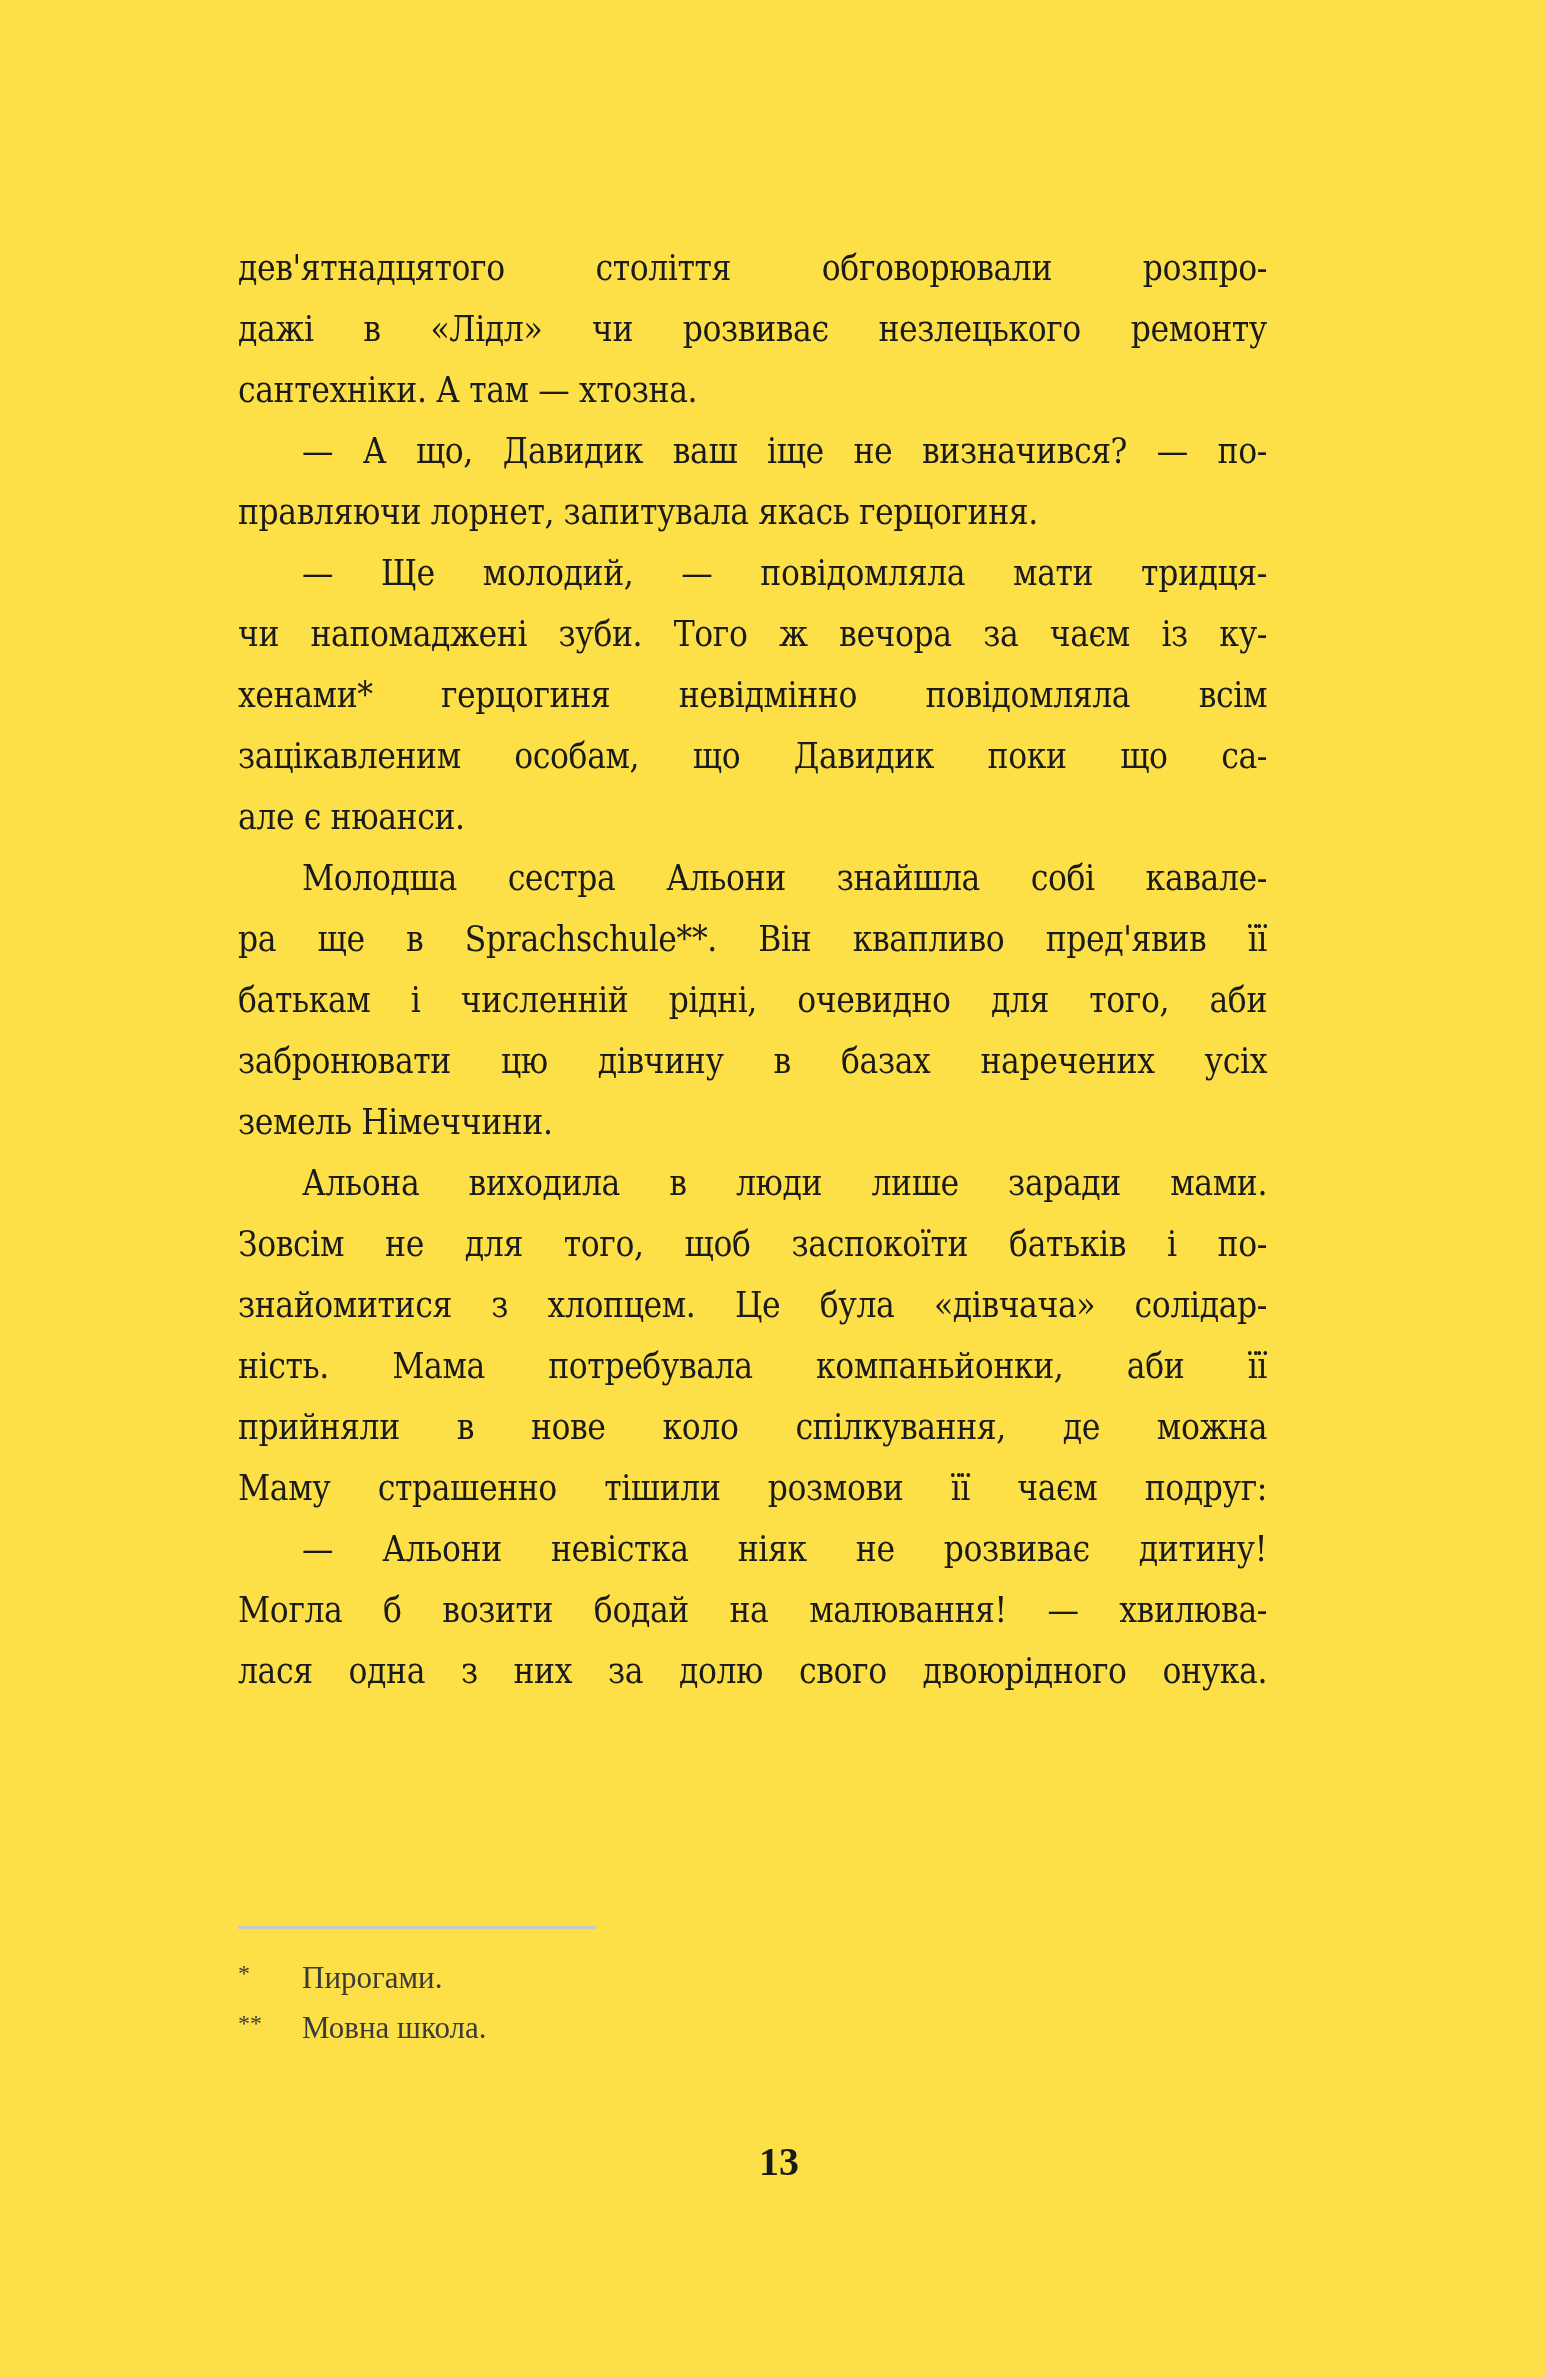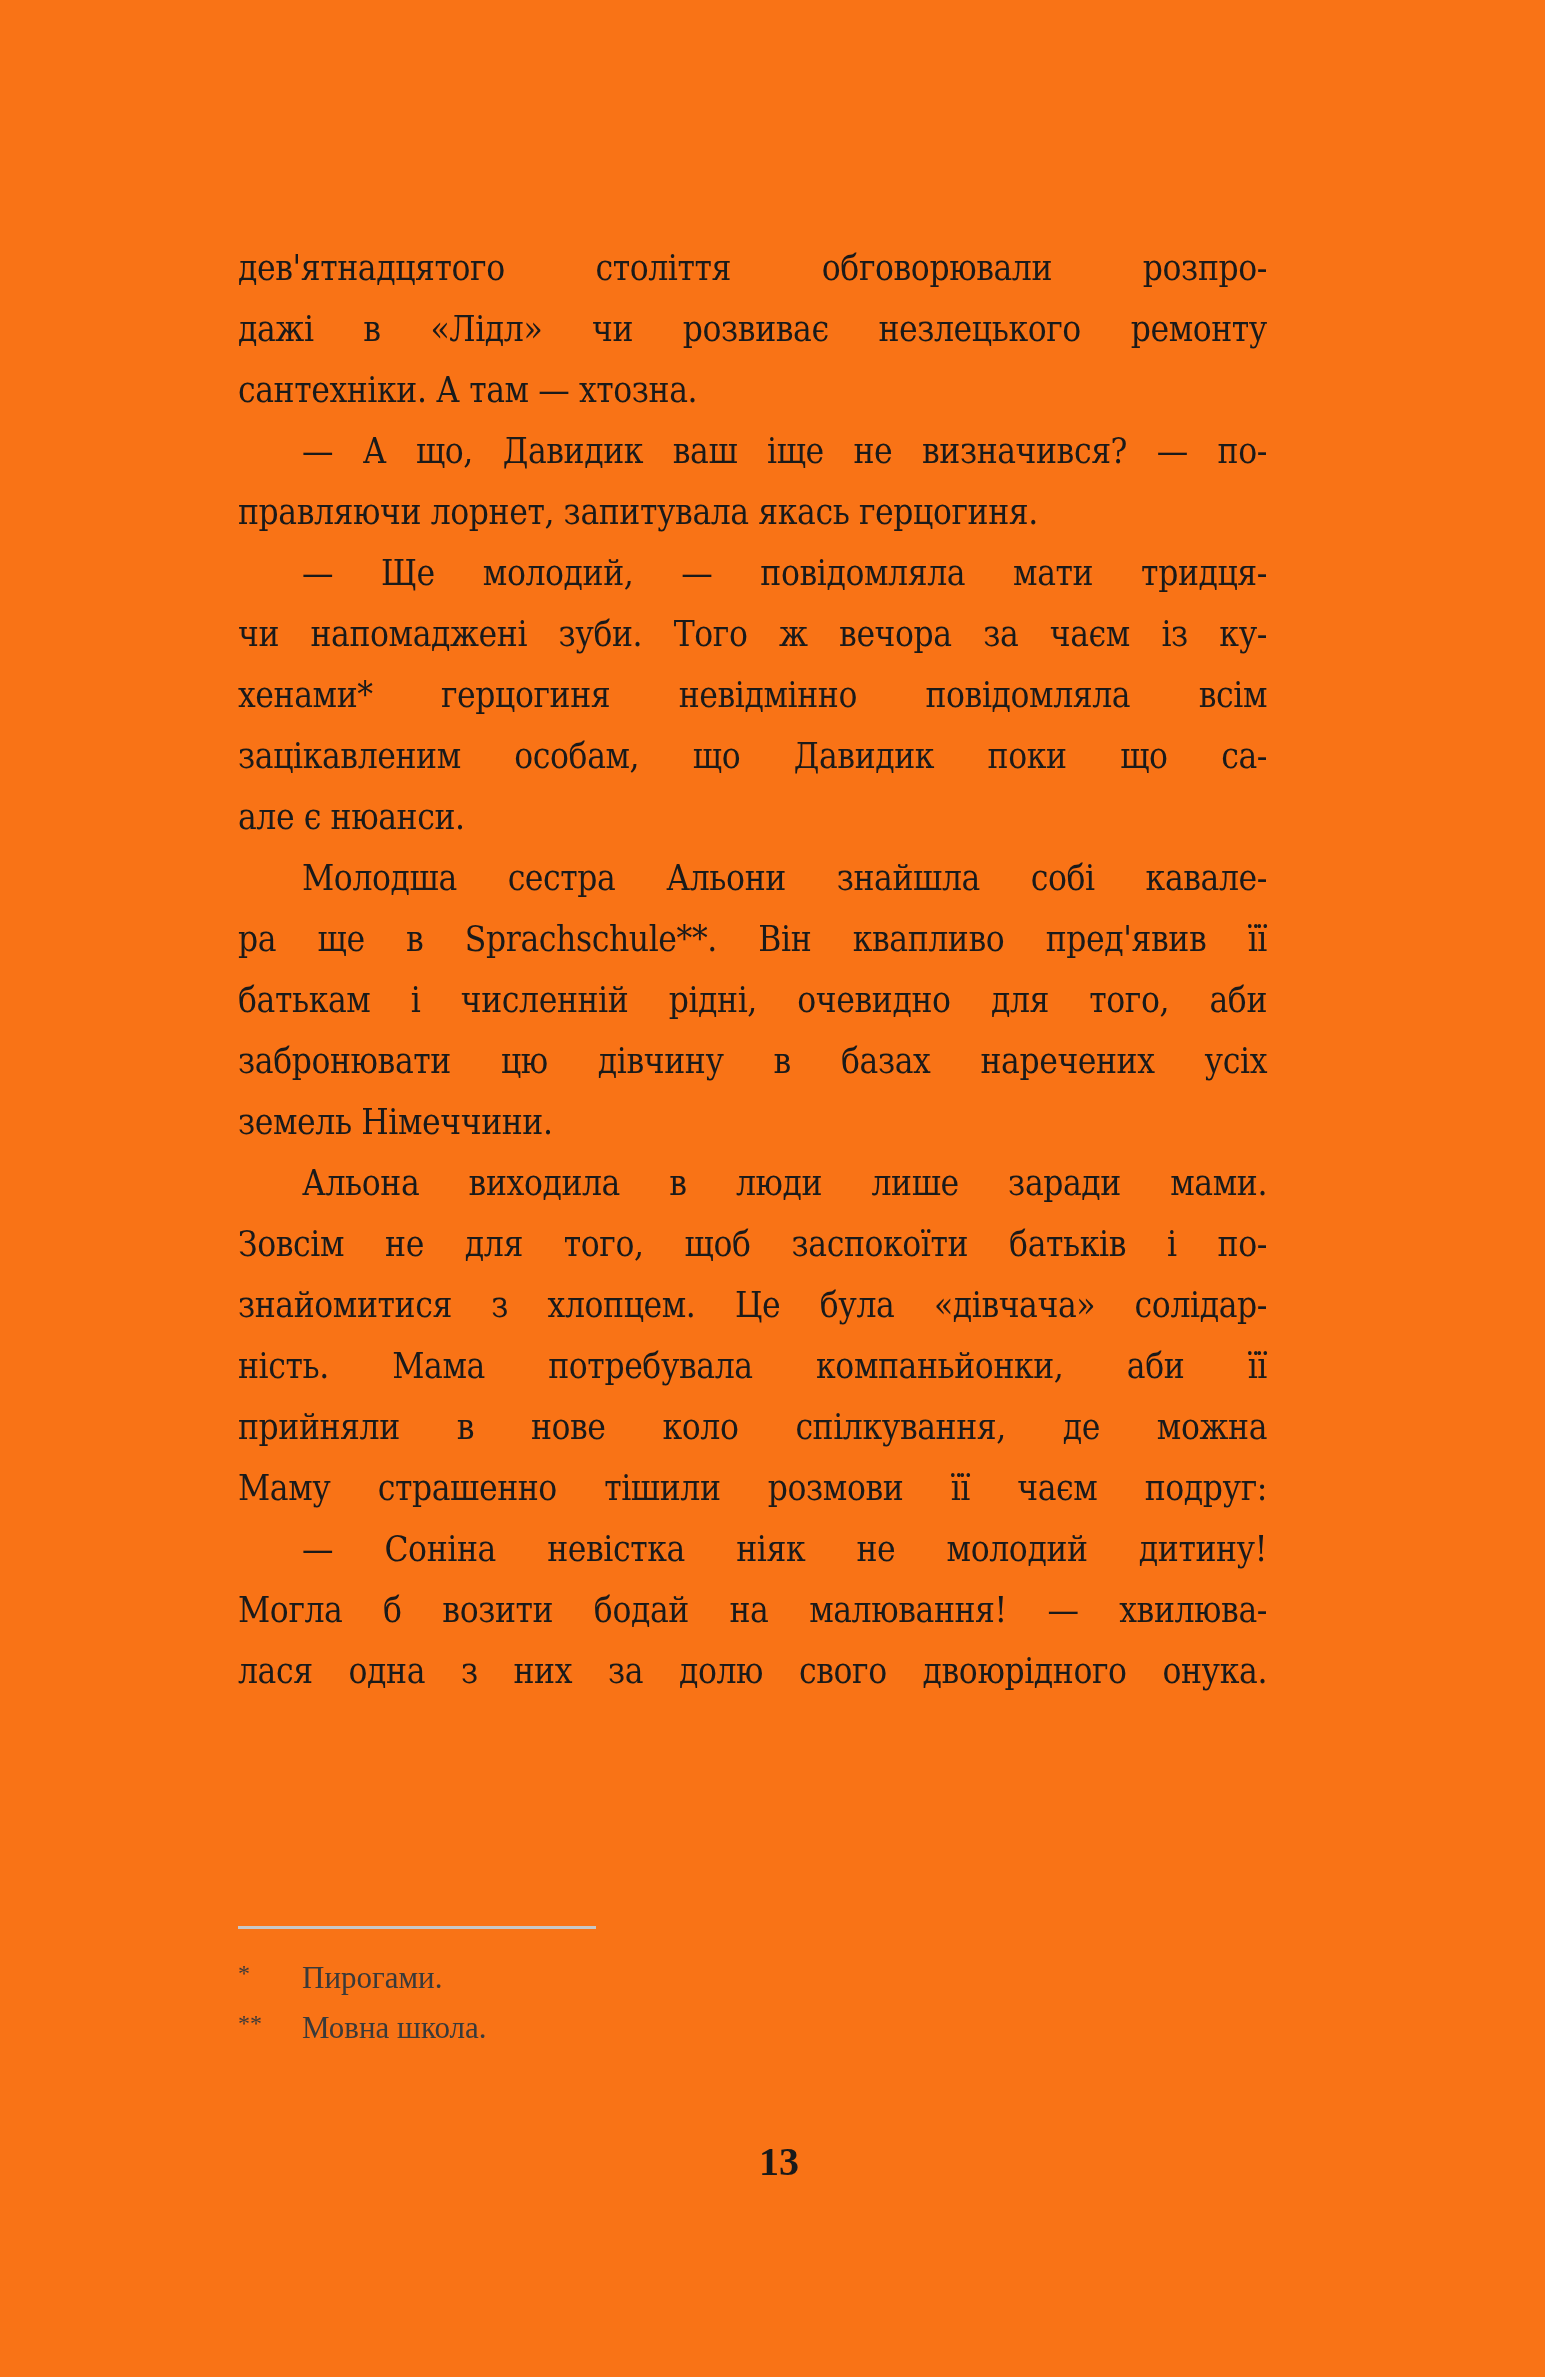--- a/index.html
+++ b/index.html
@@ -1,17 +1,17 @@
 <!DOCTYPE html>
 <html style="font-size:13px"><head>
 <meta charset="utf-8">
 <style>
   html, body { margin: 0; padding: 0; background: #ffffff; }
   body { width: 1546px; height: 2377px; position: relative; overflow: hidden; }
-  .page { position: absolute; left: 0; top: 0; width: 1546px; height: 2377px; background: #f97316; }
+  .page { position: absolute; left: 0; top: 0; width: 1546px; height: 2377px; background: #fde047; }
   .body-text {
     position: absolute; left: 238px; top: 238px; width: 1029px;
     font-family: "DejaVu Serif", "Liberation Serif", serif;
     font-size: 35px; color: #1a1a1a; letter-spacing: -0.4px;
   }
   .line {
     display: block; height: 61px; line-height: 61px;
     white-space: nowrap; text-align: justify; text-align-last: justify;
     overflow: visible; font-stretch: condensed;
   }
@@ -52,21 +52,21 @@
       <div class="line">ра ще в Sprachschule**. Він квапливо пред'явив її</div>
       <div class="line">батькам і численній рідні, очевидно для того, аби</div>
       <div class="line">забронювати цю дівчину в базах наречених усіх</div>
       <div class="line last">земель Німеччини.</div>
       <div class="line indent">Альона виходила в люди лише заради мами.</div>
       <div class="line">Зовсім не для того, щоб заспокоїти батьків і по-</div>
       <div class="line">знайомитися з хлопцем. Це була «дівчача» солідар-</div>
       <div class="line">ність. Мама потребувала компаньйонки, аби її</div>
       <div class="line">прийняли в нове коло спілкування, де можна</div>
       <div class="line">Маму страшенно тішили розмови її чаєм подруг:</div>
-      <div class="line indent">— Соніна невістка ніяк не молодий дитину!</div>
+      <div class="line indent">— Альони невістка ніяк не розвиває дитину!</div>
       <div class="line">Могла б возити бодай на малювання! — хвилюва-</div>
       <div class="line">лася одна з них за долю свого двоюрідного онука.</div>
     </div>
   <div class="rule"></div>
   <div class="footnotes">
     <div class="fn">
       <span class="fn-mark">*</span>
       <span class="fn-text">Пирогами.</span>
     </div>
     <div class="fn">

